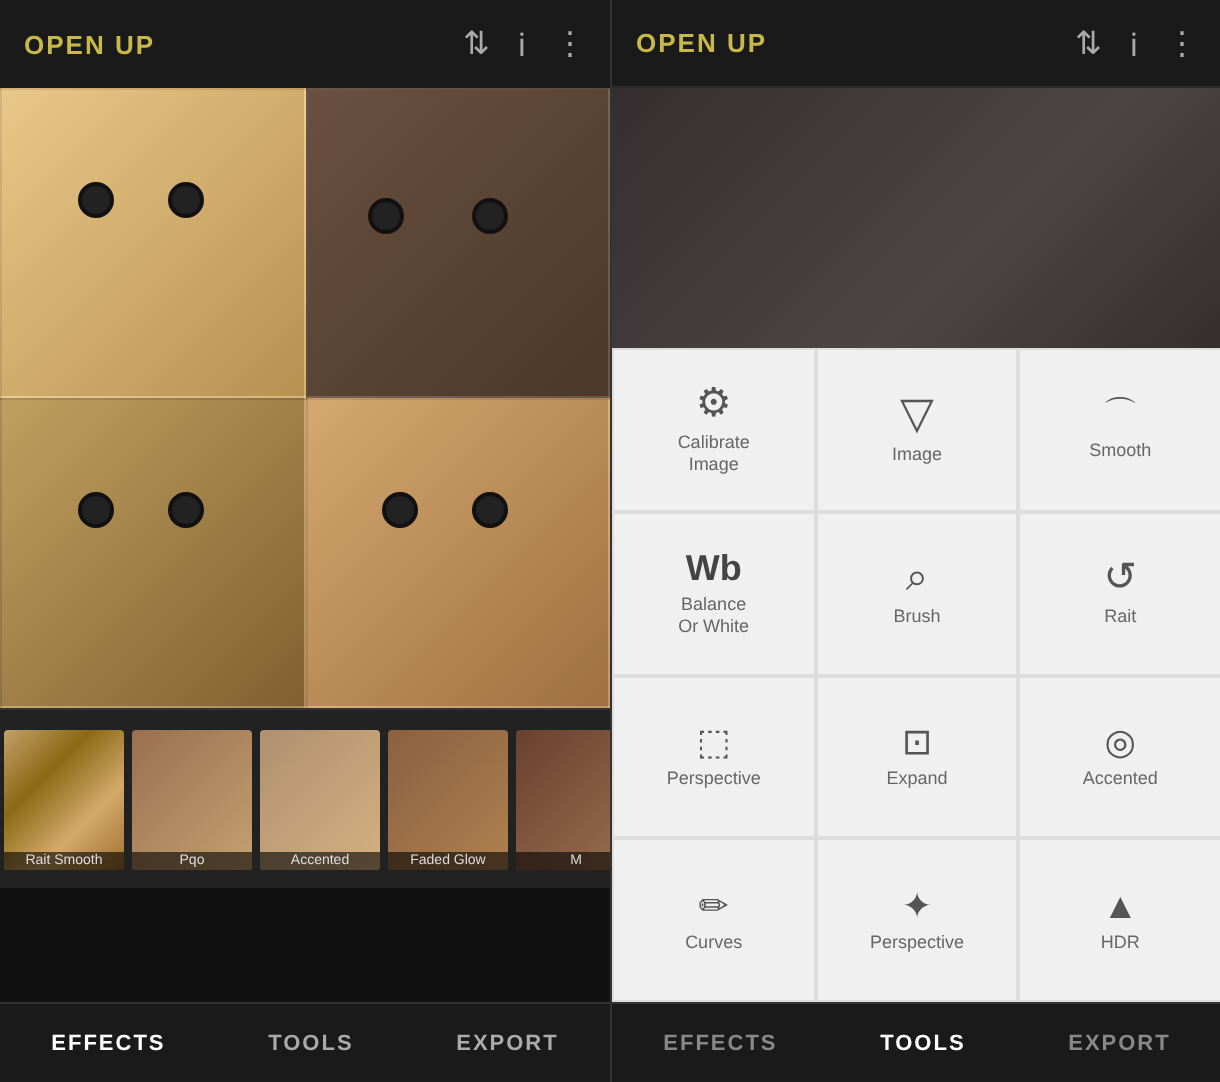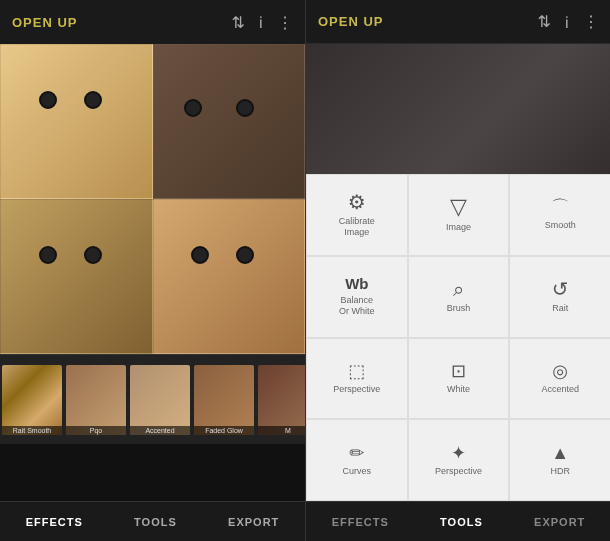--- a/index.html
+++ b/index.html
@@ -341,39 +341,39 @@
     <div class="tool-item">
       <div class="tool-icon">▽</div>
       <div class="tool-label">Image</div>
     </div>
     <div class="tool-item">
       <div class="tool-icon" style="font-size:18px;">⌒</div>
       <div class="tool-label">Smooth</div>
     </div>
 
     <div class="tool-item">
-      <div class="tool-icon" style="font-size:15px; font-weight:bold; color:#444;">Wb</div>
+      <div class="tool-icon" style="font-size:18px; font-weight:bold; color:#444;">Wb</div>
       <div class="tool-label">Balance<br>Or White</div>
     </div>
     <div class="tool-item">
       <div class="tool-icon" style="font-size:20px;">⌕</div>
       <div class="tool-label">Brush</div>
     </div>
     <div class="tool-item">
       <div class="tool-icon" style="font-size:20px;">↺</div>
       <div class="tool-label">Rait</div>
     </div>
 
     <div class="tool-item">
       <div class="tool-icon" style="font-size:18px;">⬚</div>
       <div class="tool-label">Perspective</div>
     </div>
     <div class="tool-item">
       <div class="tool-icon" style="font-size:18px;">⊡</div>
-      <div class="tool-label">White</div>
+      <div class="tool-label">Expand</div>
     </div>
     <div class="tool-item">
       <div class="tool-icon" style="font-size:18px;">◎</div>
       <div class="tool-label">Accented</div>
     </div>
 
     <div class="tool-item">
       <div class="tool-icon" style="font-size:18px;">✏</div>
       <div class="tool-label">Curves</div>
     </div>

